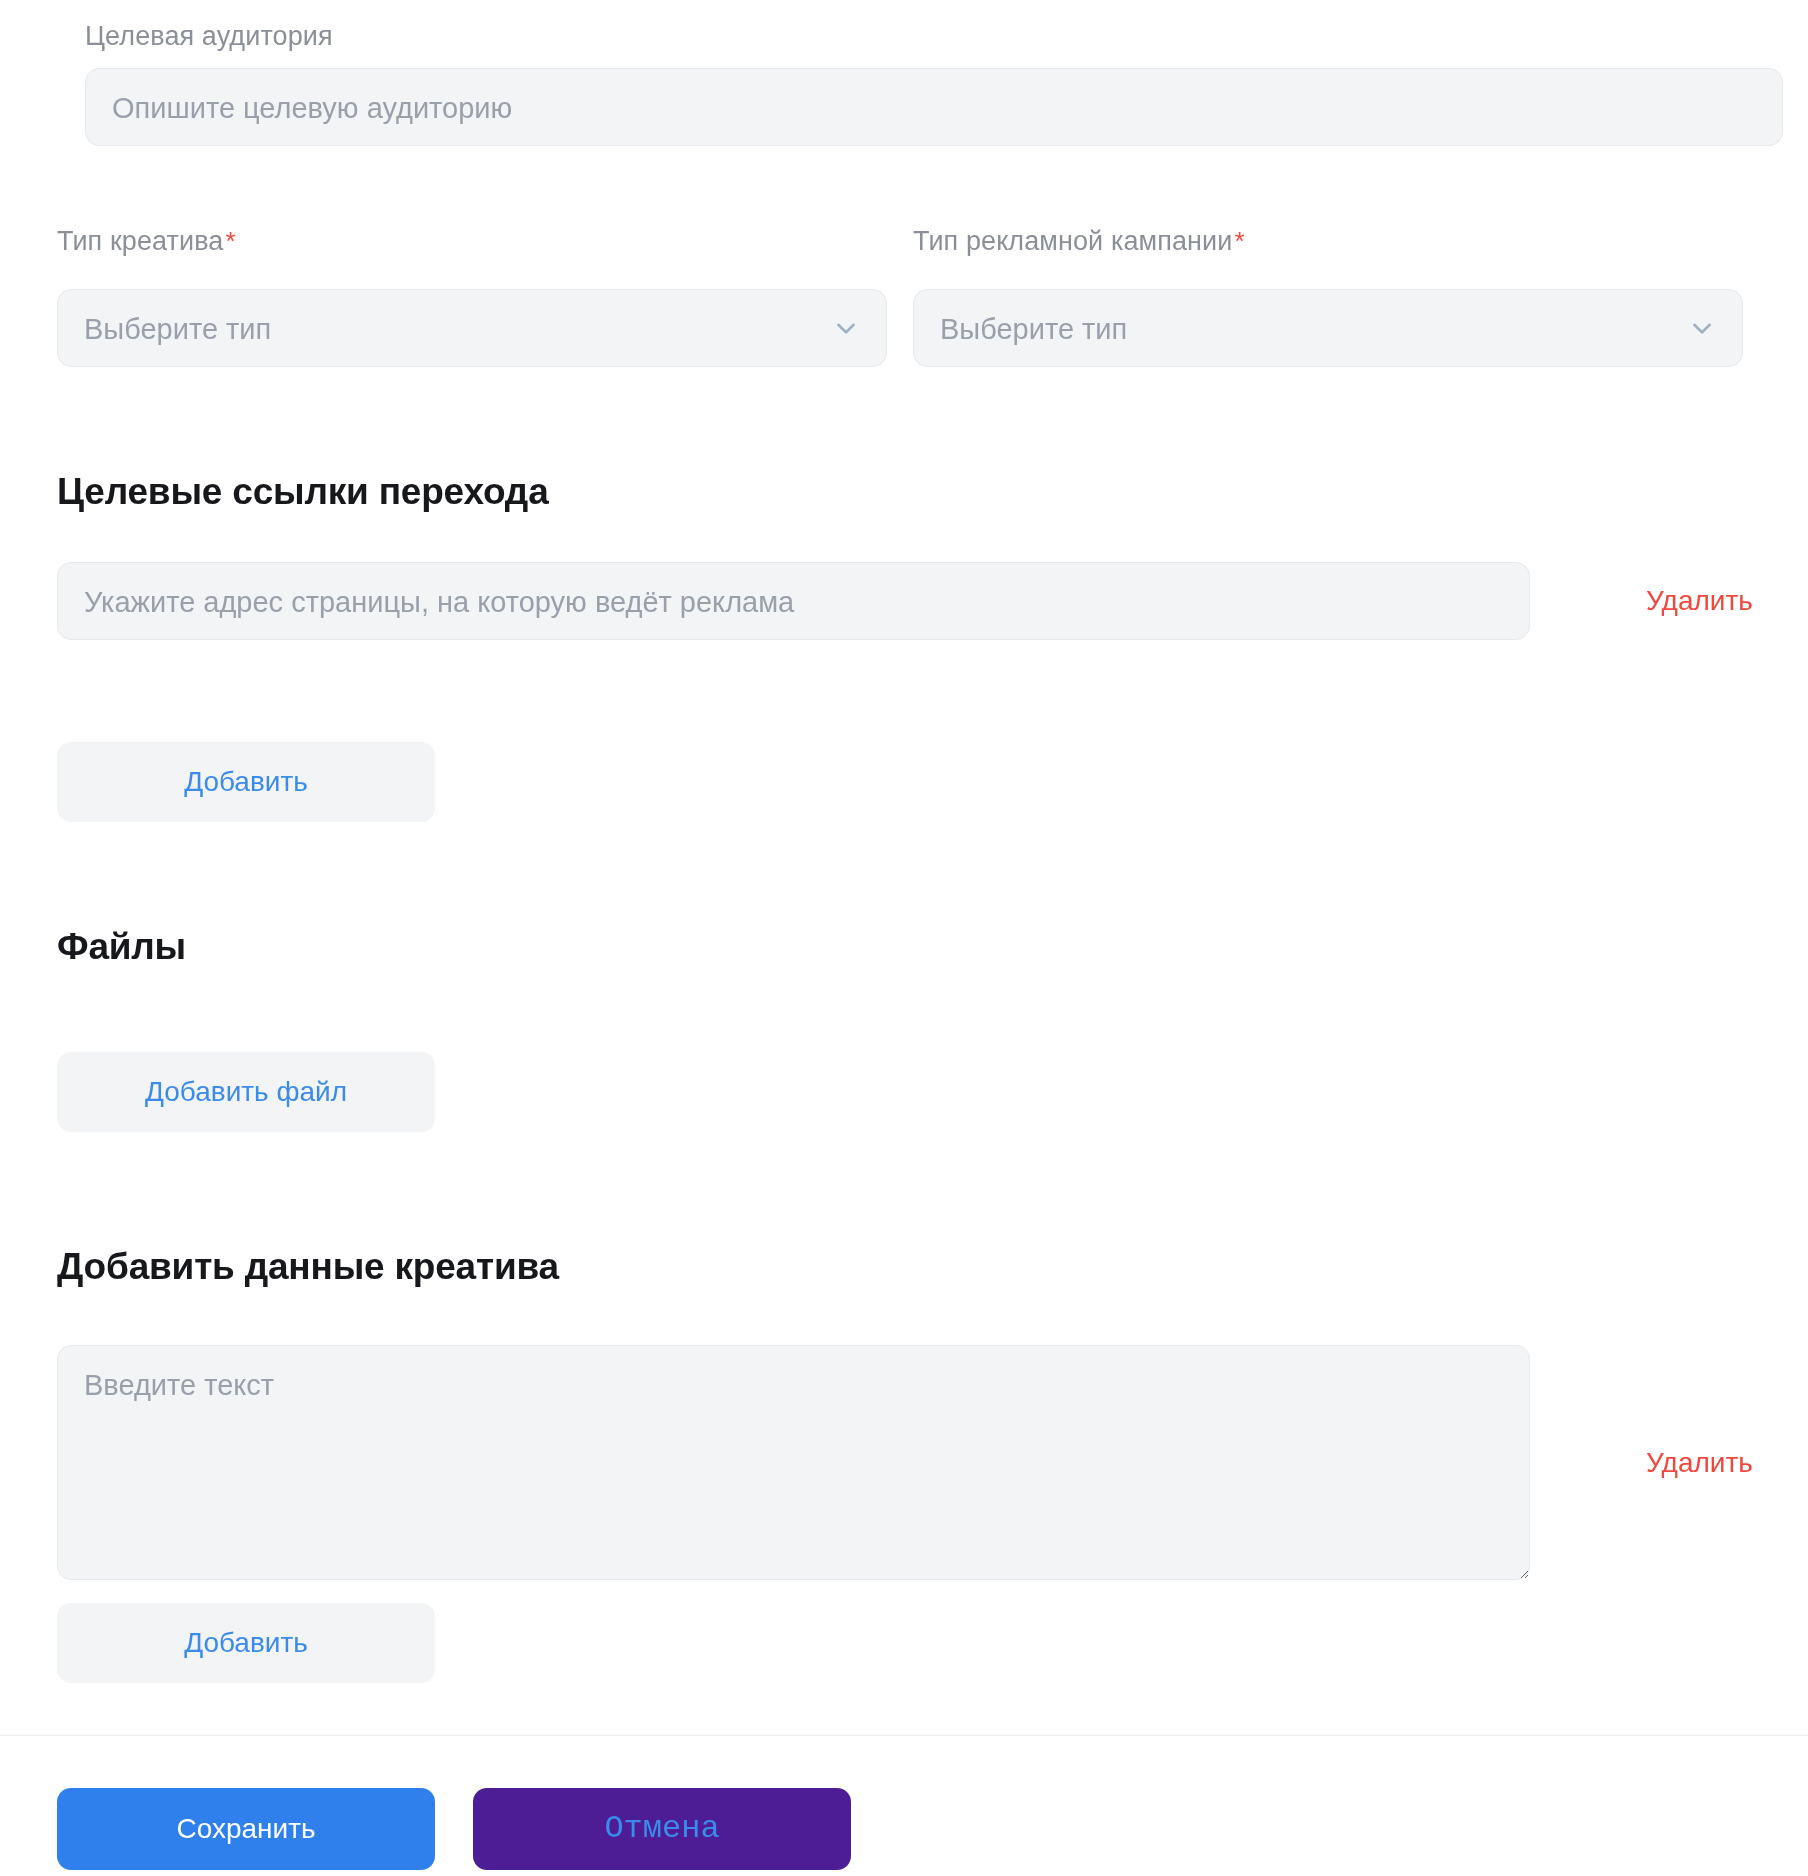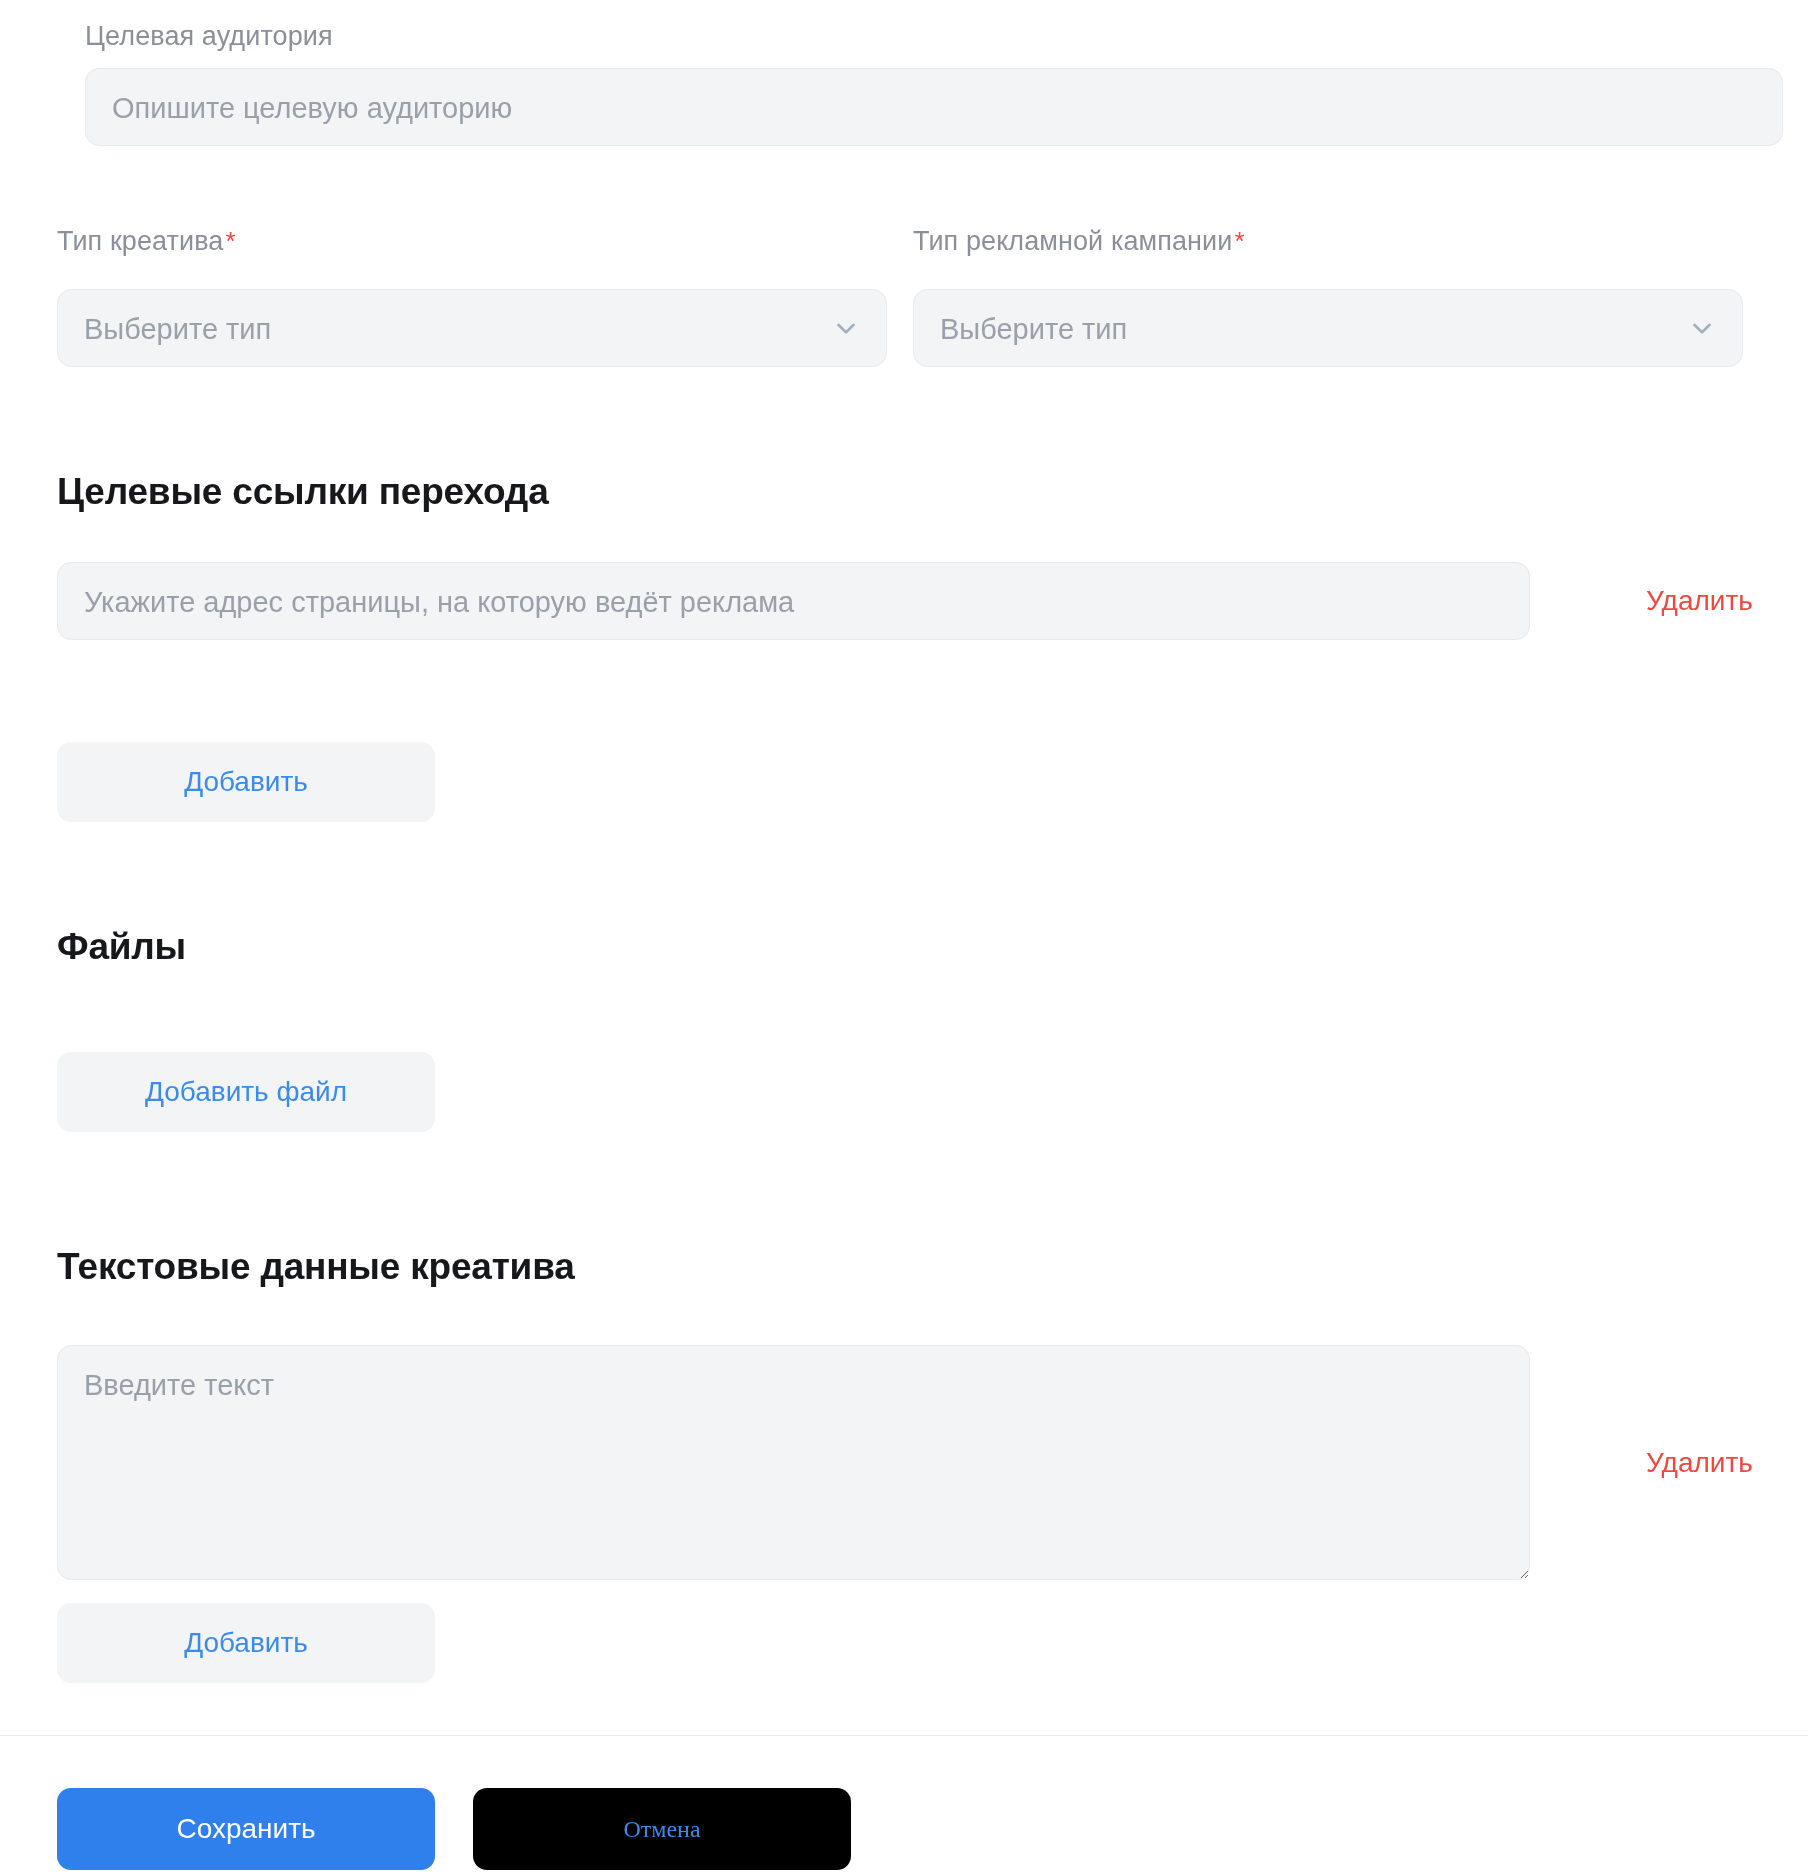--- a/index.html
+++ b/index.html
@@ -233,26 +233,26 @@
     font-size: 28px;
     line-height: 34px;
     height: 82px;
     width: 378px;
     cursor: pointer;
   }
   .btn-secondary {
     display: inline-flex;
     align-items: center;
     justify-content: center;
-    background: #000000;
+    background: #4c1d95;
     border: none;
     border-radius: 14px;
     color: #3b8beb;
-    font-family: Liberation Serif, serif;
-    font-size: 24px;
+    font-family: Liberation Mono, monospace;
+    font-size: 32px;
     line-height: 34px;
     height: 82px;
     width: 378px;
     cursor: pointer;
   }
 </style>
 </head>
 <body>
 
 <div class="form-wrap">
@@ -303,21 +303,21 @@
   </div>
 
   <button class="ghost-btn btn-add-link">Добавить</button>
 
   <div class="sec-files">
     <h2 class="section-title">Файлы</h2>
   </div>
   <button class="ghost-btn btn-add-file">Добавить файл</button>
 
   <div class="sec-text">
-    <h2 class="section-title">Текстовые данные креатива</h2>
+    <h2 class="section-title">Добавить данные креатива</h2>
   </div>
 
   <div class="text-row">
     <textarea class="control" placeholder="Введите текст" style=""></textarea>
     <span class="delete-link">Удалить</span>
   </div>
 
   <button class="ghost-btn btn-add-text">Добавить</button>
 
   <div class="footer-divider"></div>

